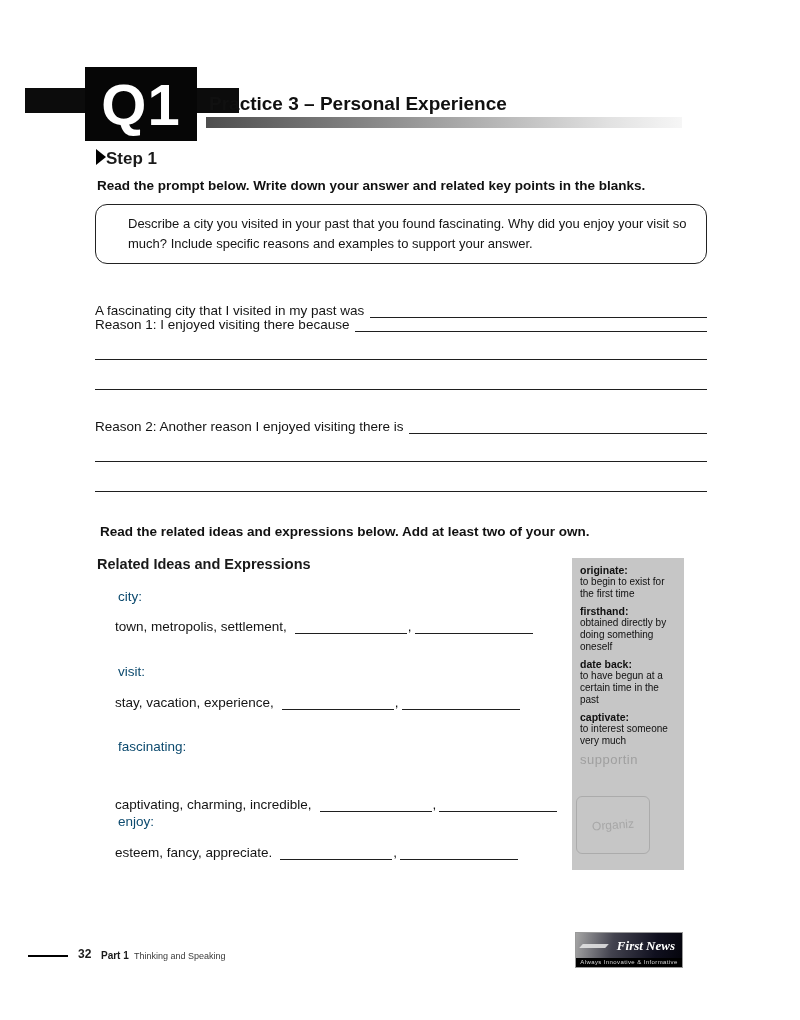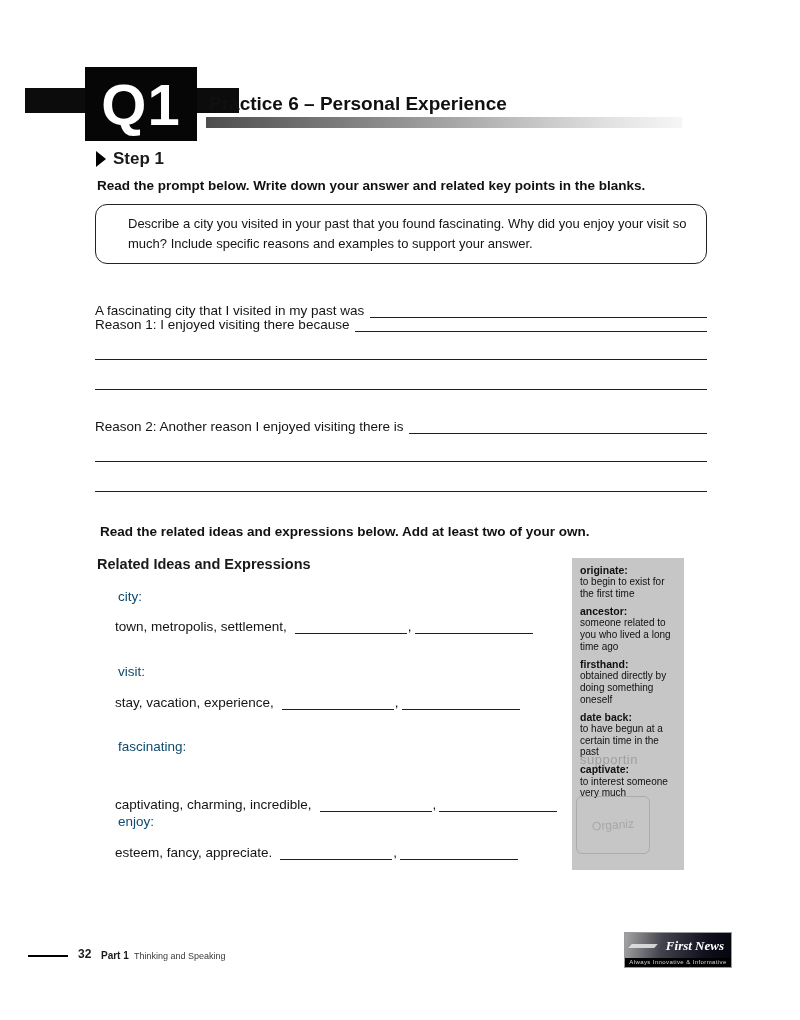--- a/index.html
+++ b/index.html
@@ -12,21 +12,21 @@
     background:#0c0c0c; color:#c9c9c9; font-weight:bold; font-size:10px;
     line-height:25px; padding-left:60px; letter-spacing:.3px;margin-top:44px; }
   .q-box { position:absolute; left:85px; top:67px; width:112px; height:74px;
     background:#060606; color:#fff; display:flex; align-items:center; justify-content:center;
     font-size:58px; font-weight:bold; letter-spacing:1px; }
   .practice-title { position:absolute; left:209px; top:93px; font-size:19px; font-weight:bold; color:#101010; }
   .title-bar { position:absolute; left:206px; top:117px; width:476px; height:11px;
     background:linear-gradient(90deg,#4e4e4e 0%,#7f7f7f 30%,#b5b5b5 60%,#e2e2e2 85%,#f6f6f6 100%); }
 
   
-  .step-heading { position:absolute; left:96px; top:149px; display:flex; align-items:center; gap:7px;
+  .step-heading { position:absolute; left:96px; top:149px; display:flex; align-items:flex-start; gap:0;
     font-size:17px; font-weight:bold; }
   .step-arrow { width:0; height:0; border-left:10px solid #000;
     border-top:8px solid transparent; border-bottom:8px solid transparent; }
   .instruction { position:absolute; font-size:13.5px; font-weight:bold; color:#111; }
   .instr-1 { left:97px; top:178px; }
   .instr-2 { left:100px; top:524px; }
 
   .prompt-box { position:absolute; left:95px; top:204px; width:612px; min-height:56px;
     border:1.5px solid #222; border-radius:12px; padding:9px 18px 9px 32px;
     font-size:13px; line-height:1.55; color:#141414; }
@@ -54,38 +54,38 @@
     border:1px solid rgba(120,120,120,.35); border-radius:6px;
     display:flex; align-items:center; justify-content:center; }
   .ghost-box span { font-size:12px; color:rgba(120,120,120,.4); transform:rotate(-4deg); }
 
   
   .footer-rule { position:absolute; left:28px; top:955px; width:40px; height:2px; background:#000; }
   .page-number { position:absolute; left:78px; top:947px; font-size:12px; font-weight:bold; }
   .part-label { position:absolute; left:101px; top:950px; font-size:10px; font-weight:bold; }
   .section-title { position:absolute; left:134px; top:951px; font-size:9px; color:#3a3a3a; }
 
-  .logo { position:absolute; left:624px; top:932px; width:108px; height:36px; border:1px solid #9a9a9a; background:#bef264; }
+  .logo { position:absolute; left:575px; top:932px; width:108px; height:36px; border:1px solid #9a9a9a; background:#bef264; }
   .logo-top { position:relative; height:25px; overflow:hidden;
     background:linear-gradient(100deg,#a5a5a5 0%,#43434f 35%,#10101f 75%,#05050d 100%);
     display:flex; align-items:center; justify-content:flex-end; padding-right:7px; }
   .logo-swoosh { position:absolute; left:5px; top:11px; width:26px; height:4px; background:#e9e9e9;
     transform:skewX(-42deg); opacity:.85; }
   .logo-name { color:#fff; font-family:"Liberation Serif", serif; font-style:italic; font-weight:bold; font-size:13px; }
   .logo-bottom { height:9px; background:#000; color:#d9d9d9; font-size:6px; line-height:9px;
     text-align:center; letter-spacing:.4px; }
 </style>
 </head>
 <body>
 
 <div class="page">
 
   <div class="chapter-tab">Chapter 1</div>
   <div class="q-box">Q1</div>
-  <div class="practice-title">Practice 6 – Personal Experience</div>
+  <div class="practice-title">Practice 3 – Personal Experience</div>
   <div class="title-bar"></div>
 
   <div class="step-heading">
     <span class="step-arrow"></span>
     <span>Step 1</span>
   </div>
   <div class="instruction instr-1">Read the prompt below. Write down your answer and related key points in the blanks.</div>
 
   <div class="prompt-box">Describe a city you visited in your past that you found fascinating. Why did you enjoy your visit so much? Include specific reasons and examples to support your answer.</div>
 
@@ -144,24 +144,20 @@
     <span class="comma">,</span>
     <span class="blank w2"></span>
   </div>
 
   <div class="vocab-box">
     <div class="vocab-item">
       <div class="vocab-term">originate:</div>
       <div class="vocab-def">to begin to exist for the first time</div>
     </div>
     <div class="vocab-item">
-      <div class="vocab-term">ancestor:</div>
-      <div class="vocab-def">someone related to you who lived a long time ago</div>
-    </div>
-    <div class="vocab-item">
       <div class="vocab-term">firsthand:</div>
       <div class="vocab-def">obtained directly by doing something oneself</div>
     </div>
     <div class="vocab-item">
       <div class="vocab-term">date back:</div>
       <div class="vocab-def">to have begun at a certain time in the past</div>
     </div>
     <div class="vocab-item">
       <div class="vocab-term">captivate:</div>
       <div class="vocab-def">to interest someone very much</div>

